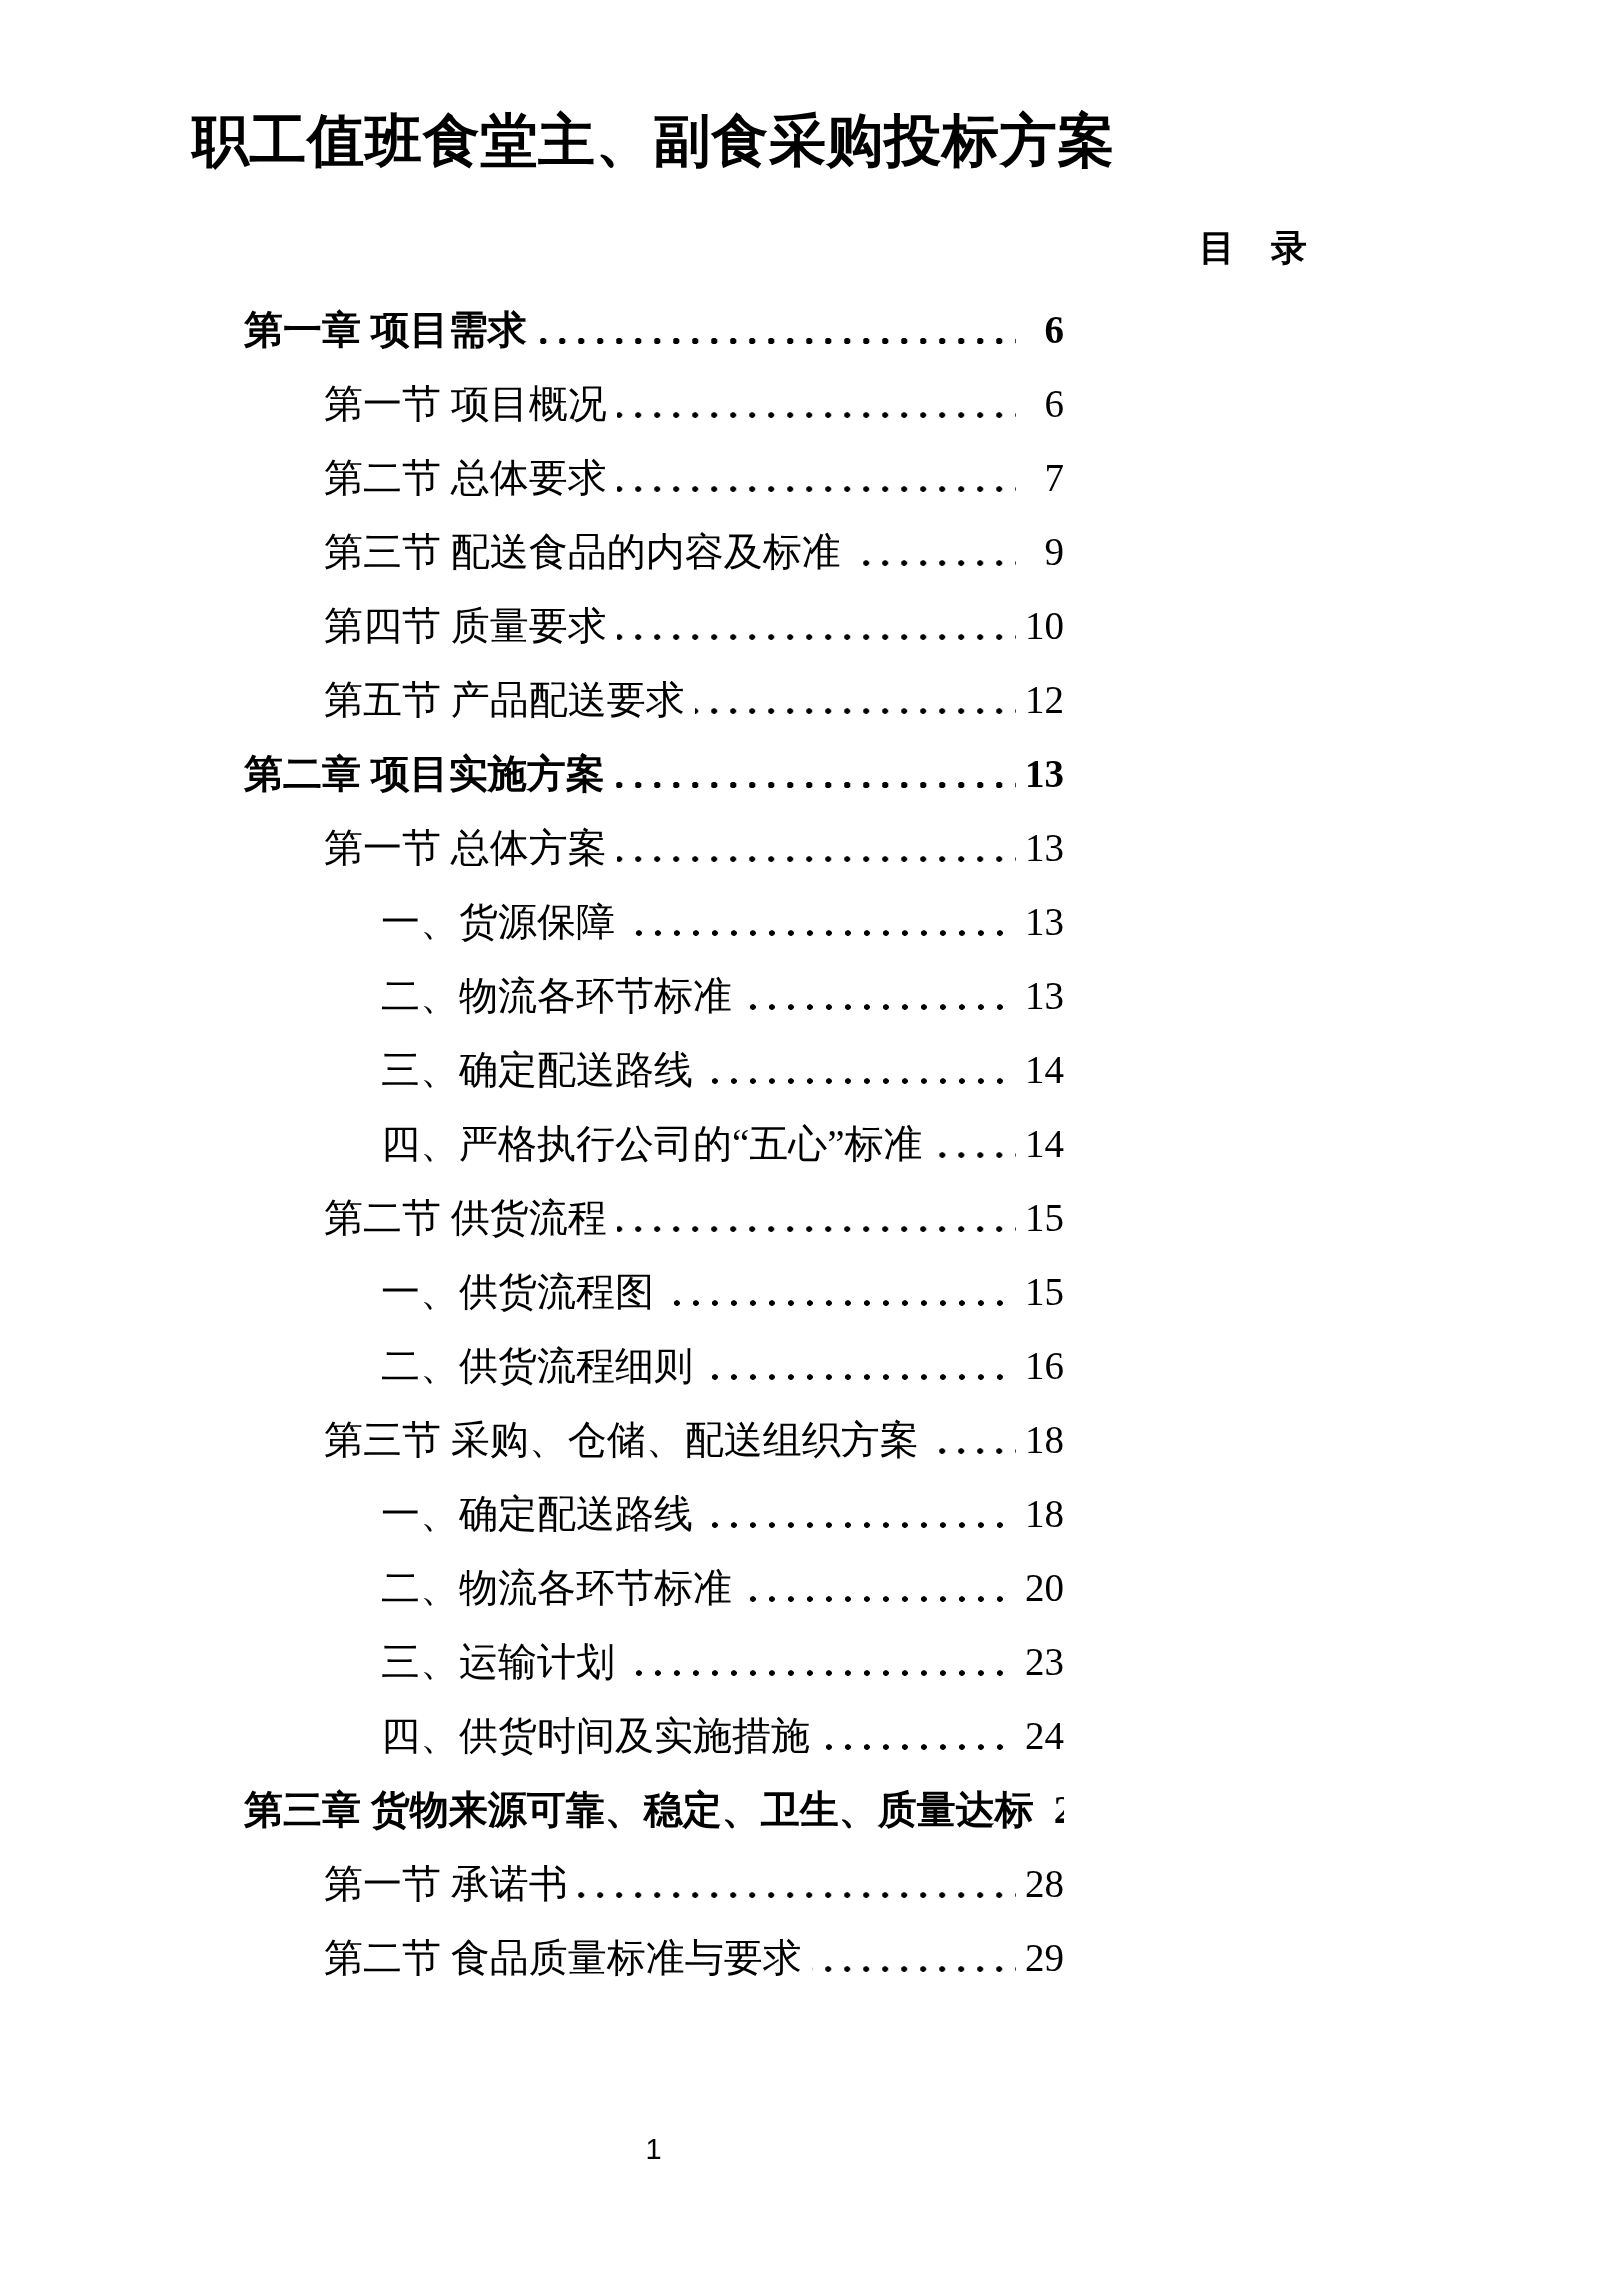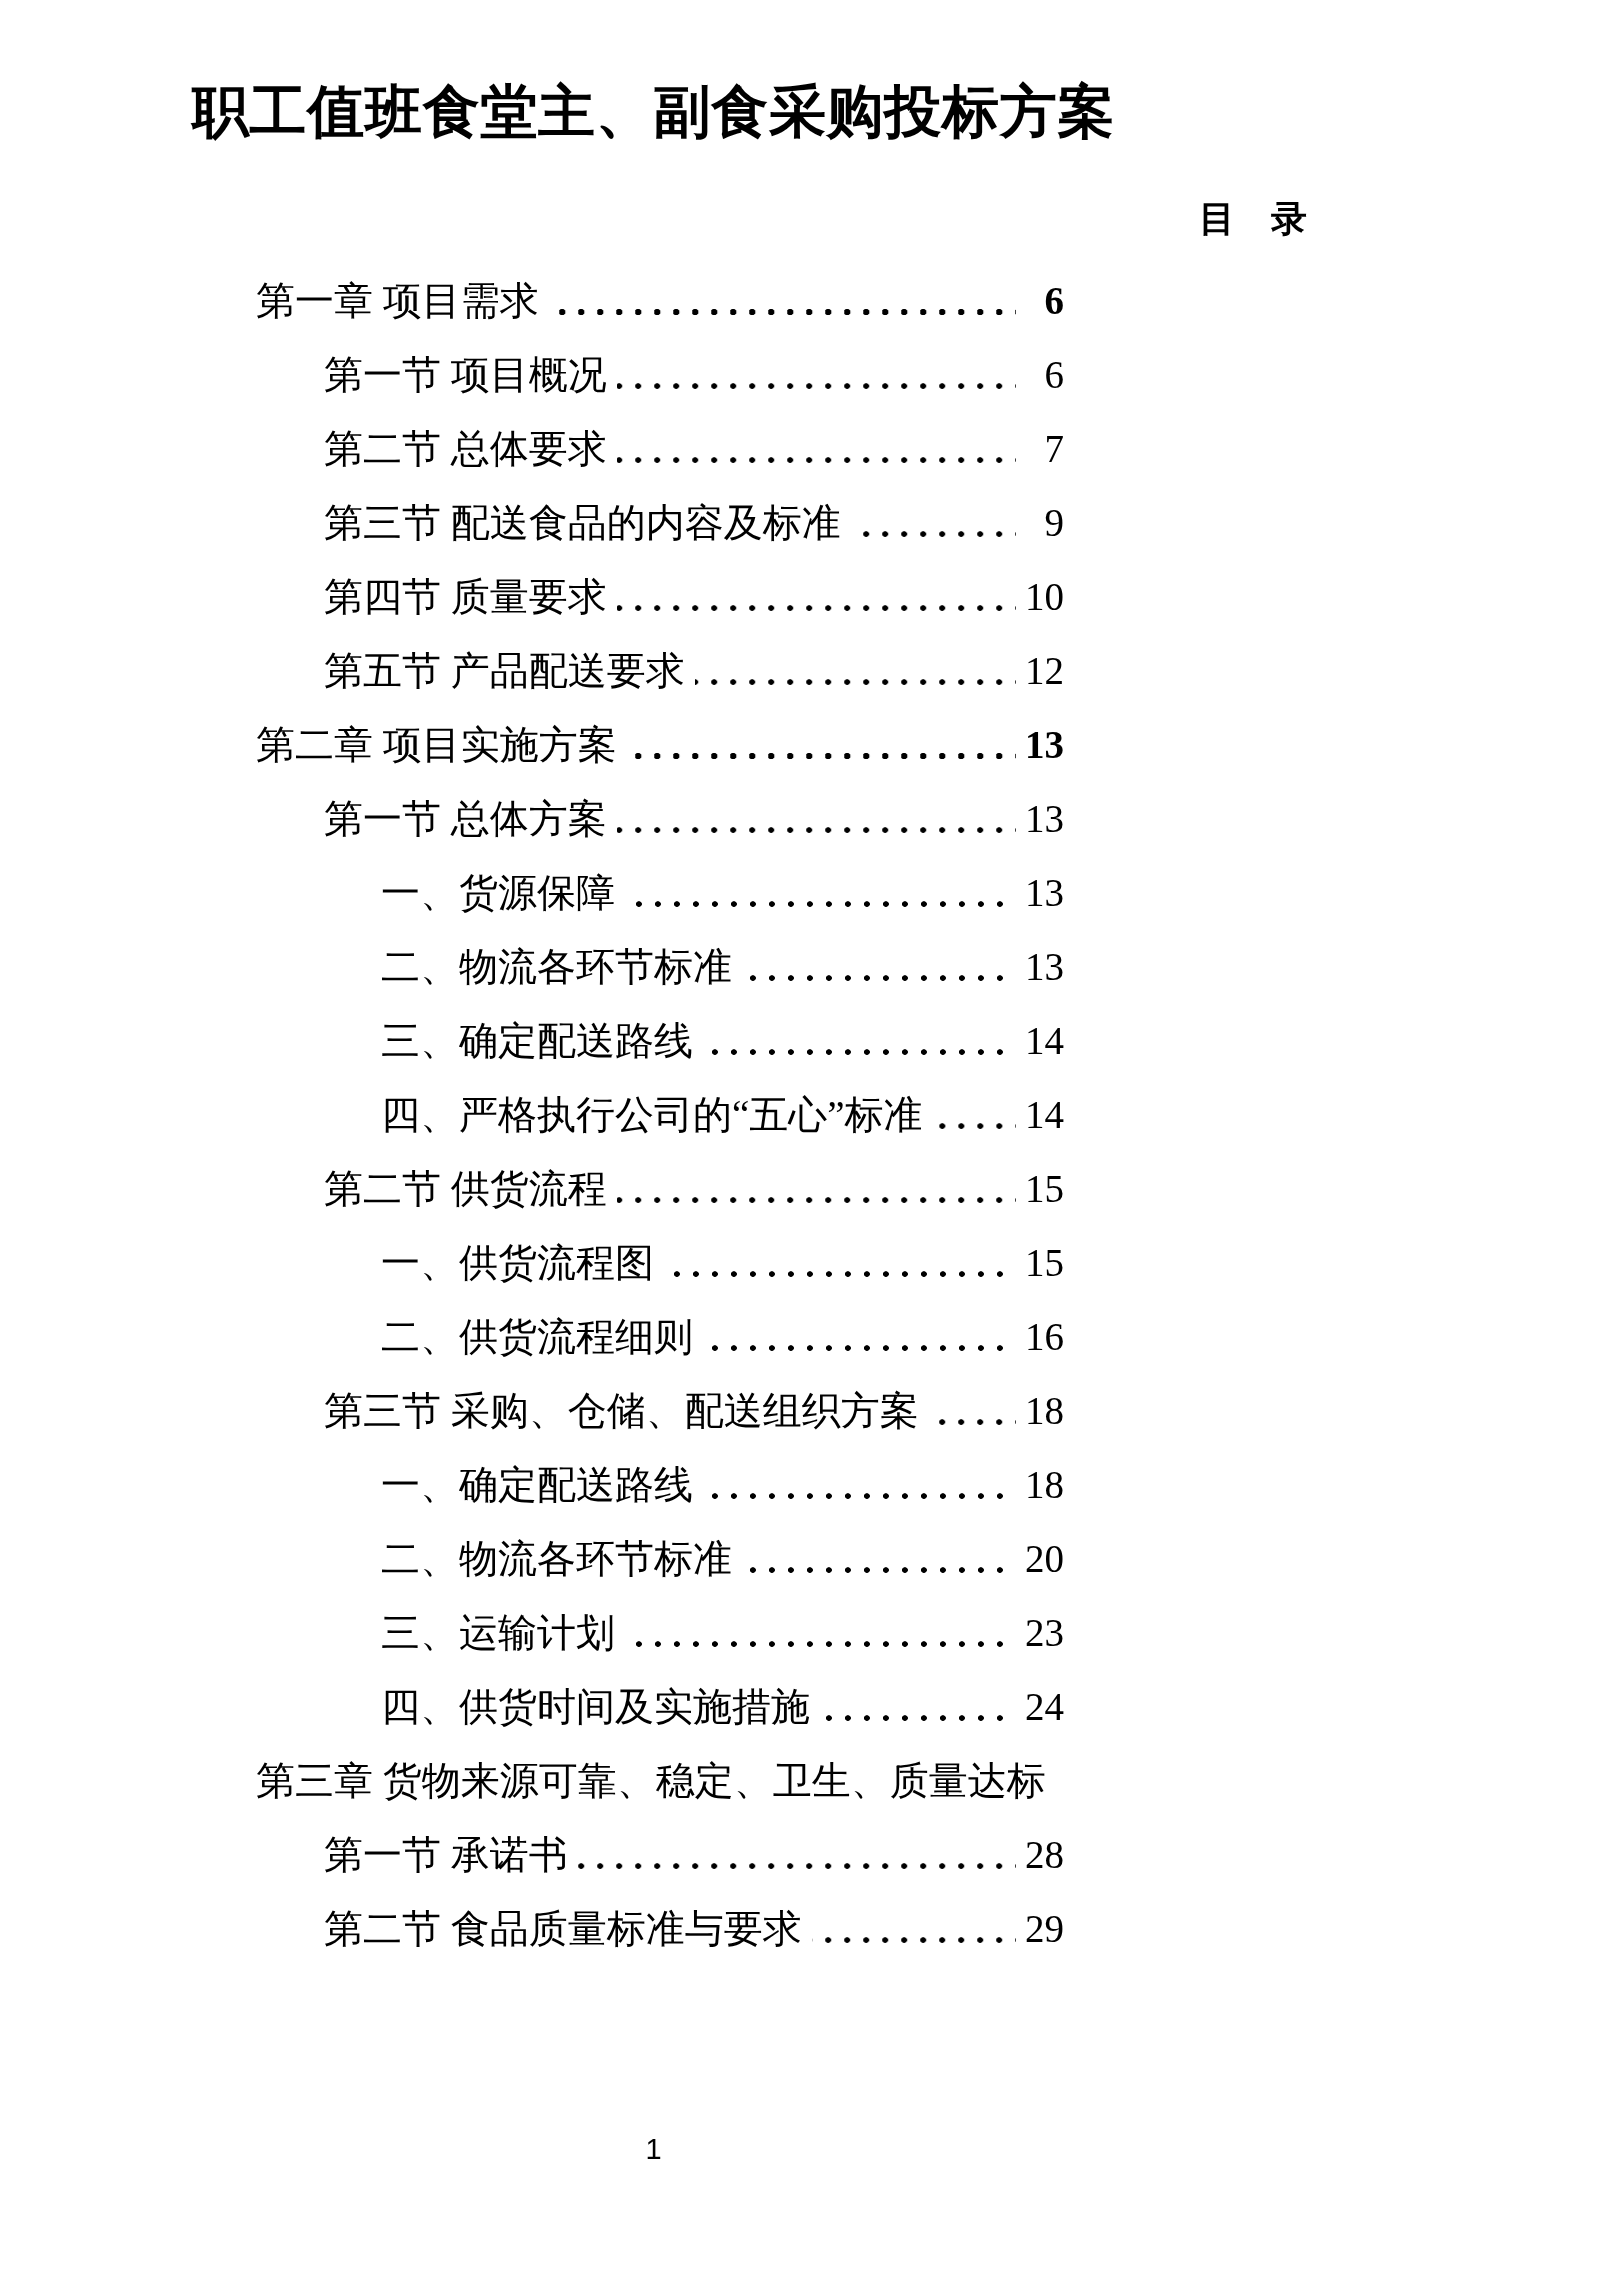--- a/index.html
+++ b/index.html
@@ -10,21 +10,21 @@
     color: #000000;
     font-family: "Liberation Serif", "DejaVu Serif", serif;
   }
   .page {
     position: relative;
     width: 1307px;
     height: 2295px;
     overflow: hidden;
     background: #ffffff;
     box-sizing: border-box;
-    padding-top: 83px;
+    padding-top: 112px;
   }
   .doc-title {
     margin: 0;
     text-align: center;
     font-size: 57px;
     line-height: 1;
     font-weight: 700;
     letter-spacing: 0.7px;
   }
   .toc-heading {
@@ -42,21 +42,21 @@
     align-items: flex-end;
     height: 74px;
     overflow: hidden;
   }
   .toc-label {
     font-size: 39px;
     line-height: 1.18;
     white-space: pre;
     flex: 0 0 auto;
   }
-  .toc-row.chapter .toc-label { font-weight: 400; margin-left: 12px; }
+  .toc-row.chapter .toc-label { font-weight: 700; }
   .toc-row.section { padding-left: 80px; align-items: flex-end; }
   .toc-row.item   { padding-left: 137px; }
   .leader {
     flex: 1 1 auto;
     height: 8.5px;
     margin: 0 6.5px 7.9px 10.5px;
     background-image: radial-gradient(circle at 2.9px 4.3px, #000 2.6px, transparent 3.3px);
     background-size: 19px 8.5px;
     background-repeat: repeat-x;
     background-position: right bottom;

